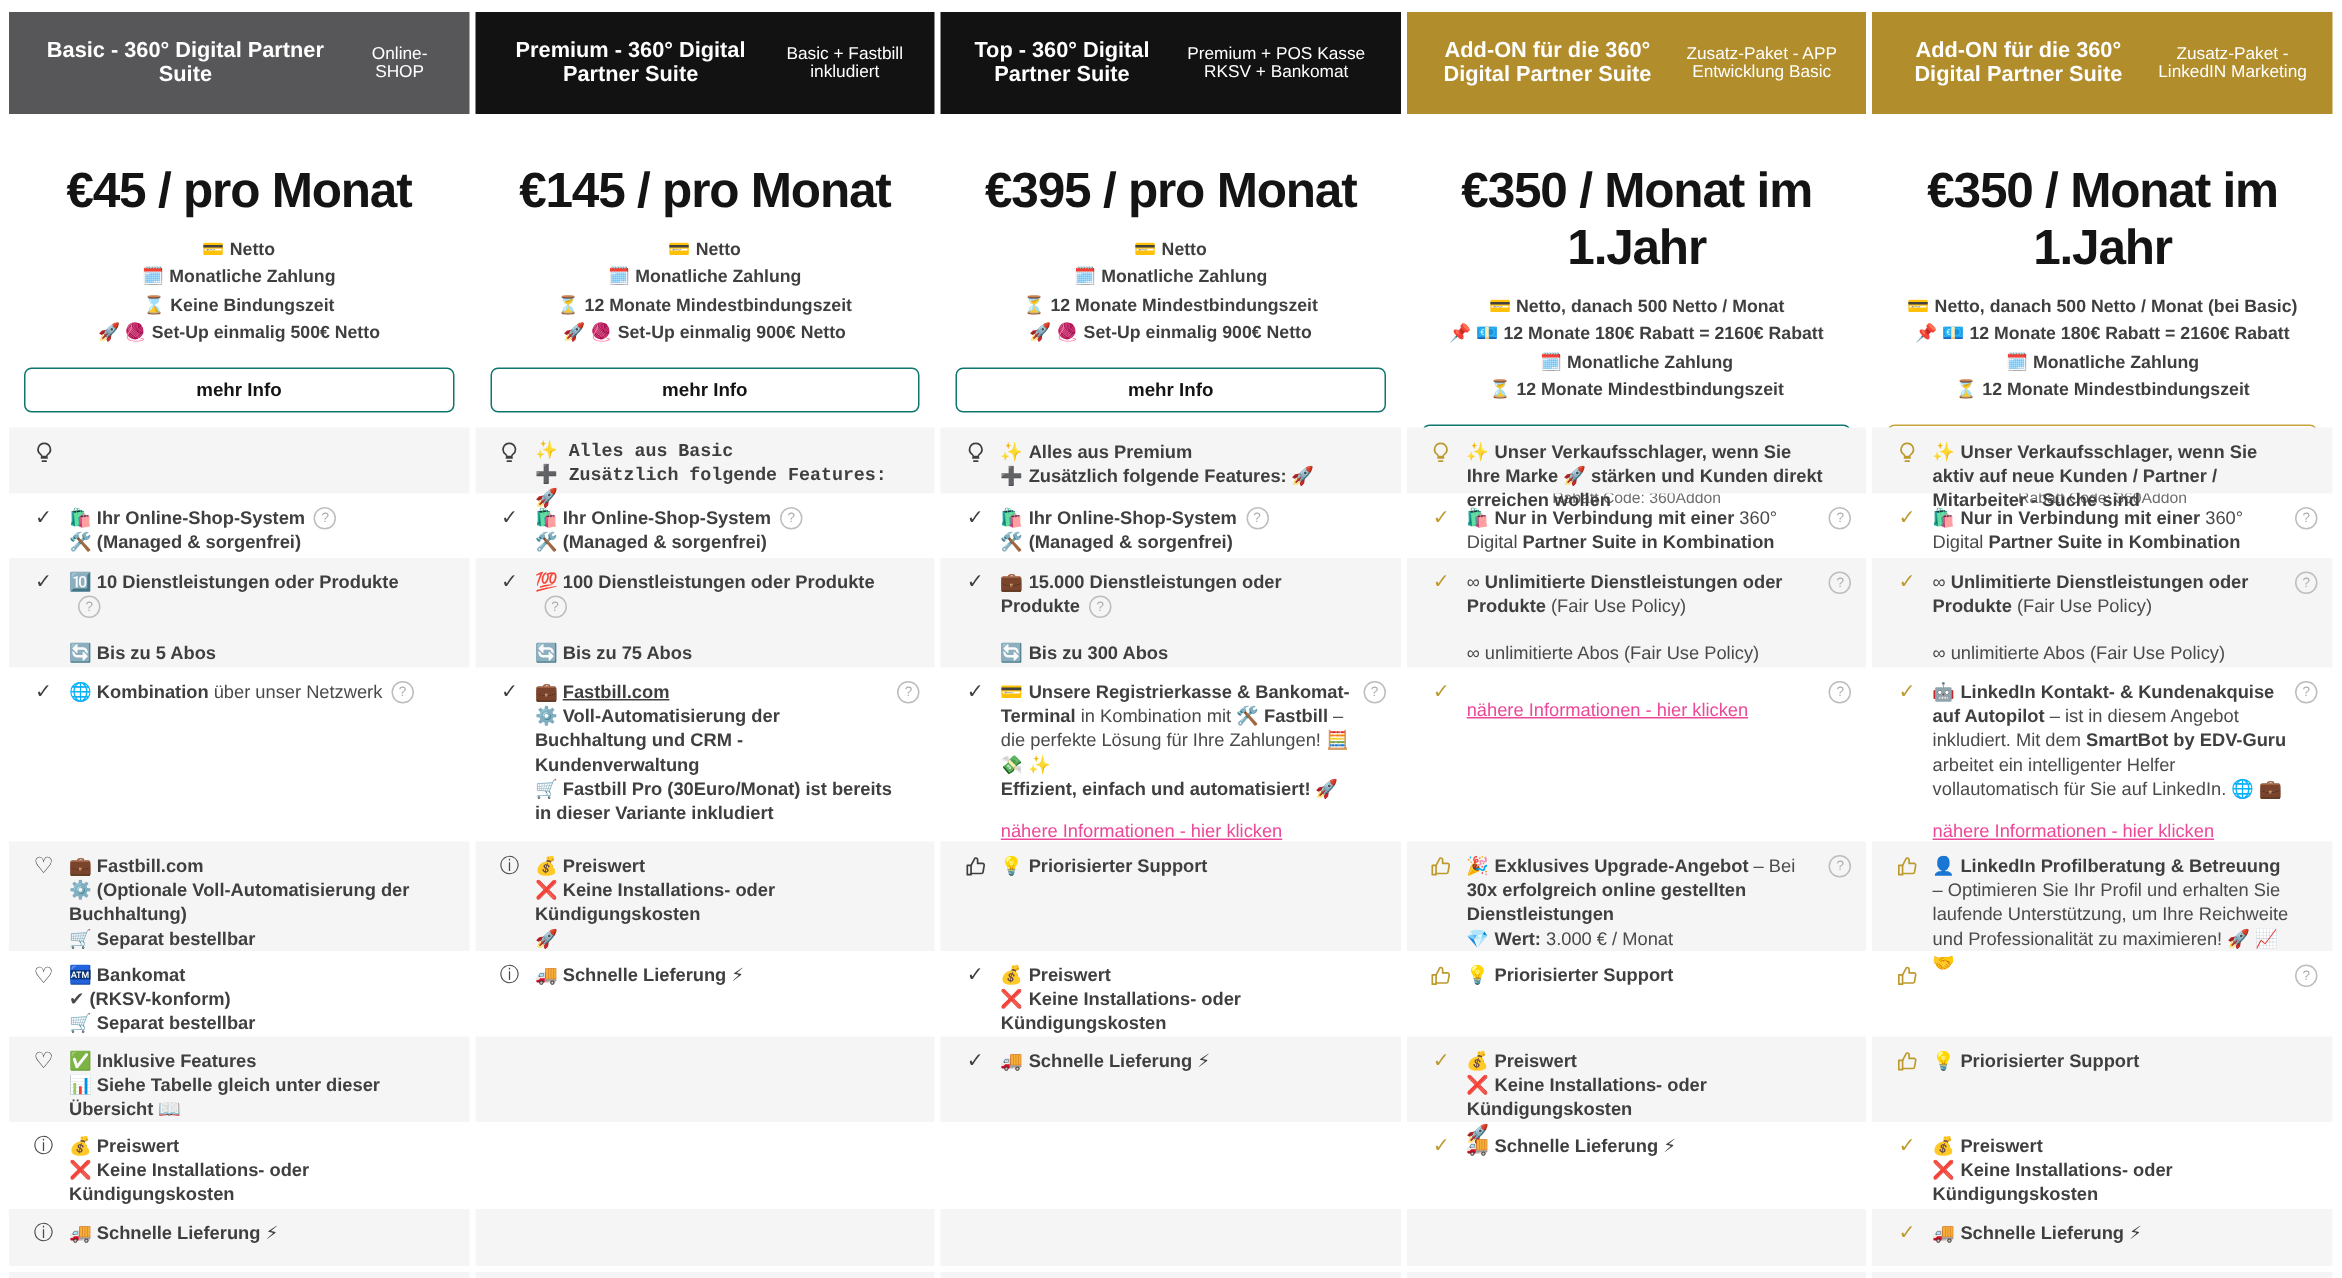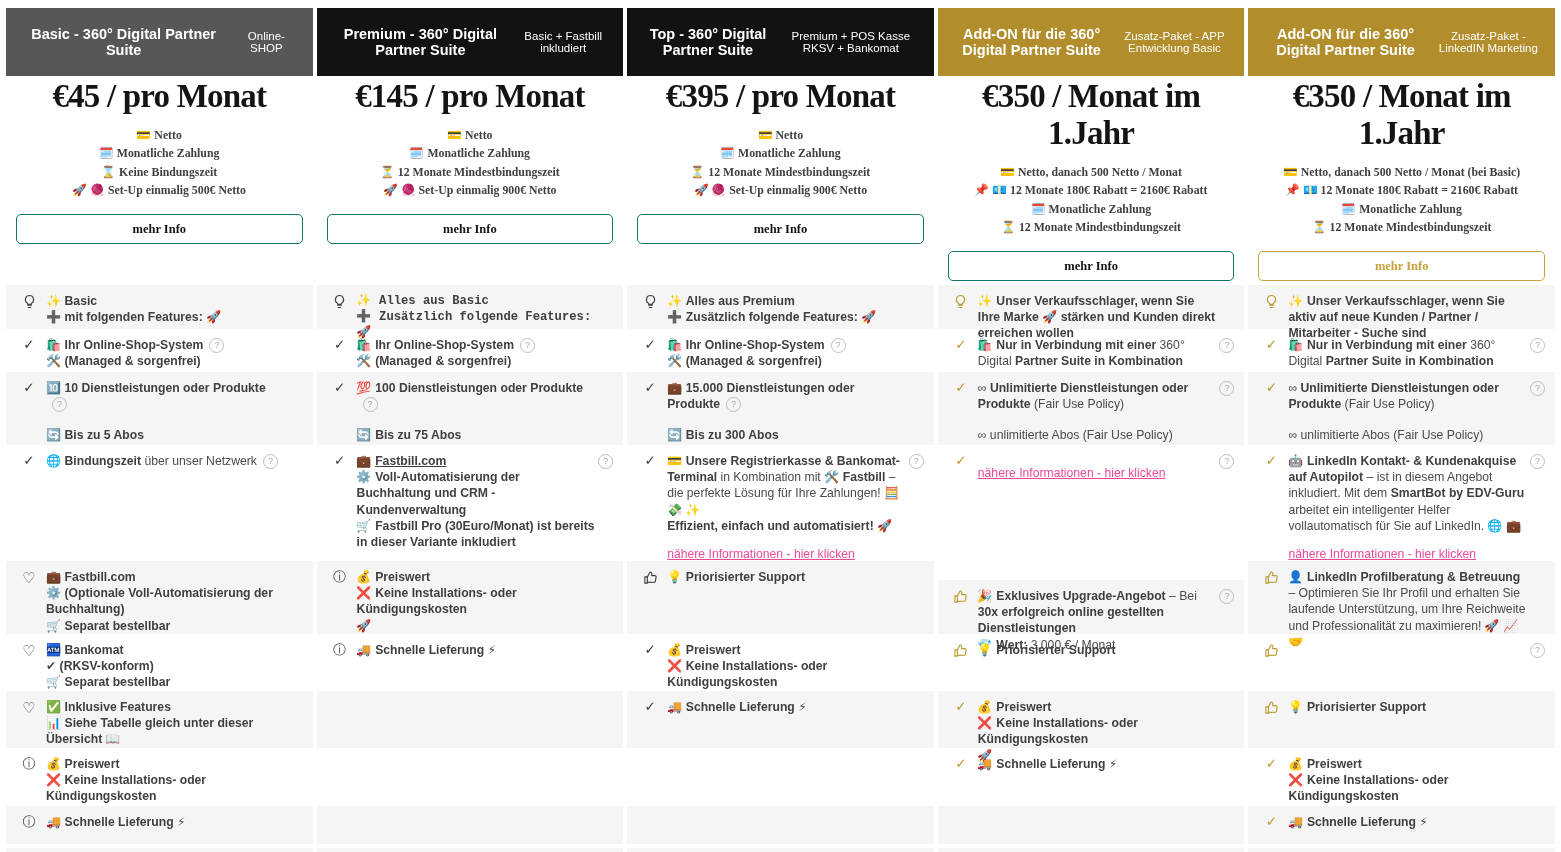--- a/index.html
+++ b/index.html
@@ -6,21 +6,21 @@
   body{font-family:"Liberation Sans","DejaVu Sans",sans-serif;color:#3f3f3f;width:1561px;height:852px;overflow:hidden;}
   #grid{width:1561px;height:852px;box-sizing:border-box;padding:8px 6px 0;display:grid;
         grid-template-columns:repeat(5,1fr);column-gap:4px;overflow:hidden;background:#fff;}
   .cell{box-sizing:border-box;min-width:0;}
   
   .hdr{display:flex;flex-direction:row;justify-content:center;align-items:center;text-align:center;
        color:#fff;gap:7px;padding:6px 14px;}
   .h-title{font-size:14.5px;font-weight:700;}
   .h-sub{font-size:11.5px;}
   
-  .price{text-align:center;padding-top:2px;position:relative;font-family:Liberation Serif, serif;}
+  .price{text-align:center;padding-top:32px;position:relative;}
   .amount{font-size:33px;font-weight:800;color:#141414;letter-spacing:-0.8px;margin-bottom:11px;}
   .p-line{font-size:11.8px;font-weight:700;color:#3f3f3f;line-height:1.55;}
   .more-info{display:block;width:calc(100% - 20px);margin:15px auto 0;height:30px;background:#fff;
              border:1px solid #0f766e;border-radius:5px;font-weight:700;font-size:12.5px;color:#141414;
              font-family:inherit;cursor:pointer;}
   .more-info.gold{border-color:#c7a33b;color:#c7a33b;}
   .rabatt{margin-top:13px;font-size:10.5px;color:#6d6d6d;}
   
   .feat{position:relative;display:flex;align-items:flex-start;padding:8px 10px 6px 14px;
         font-size:12.2px;line-height:1.33;}
@@ -60,43 +60,39 @@
         <div class="p-line">🚀 🧶 Set-Up einmalig 500€ Netto</div>
       </div>
       <button class="more-info">mehr Info</button>
     </div>
     <div class="cell feat shade" style="grid-area: 3 / 1;">
       <span class="marker bulb"><svg width="15" height="15" viewBox="0 0 24 24" fill="none" stroke="currentColor" stroke-width="1.8" stroke-linecap="round" stroke-linejoin="round">
           <path d="M9 18h6"></path>
           <path d="M10 21.5h4"></path>
           <path d="M12 2.5a6.5 6.5 0 0 1 3.8 11.8c-.7.5-1.1 1.3-1.1 2.2h-5.4c0-.9-.4-1.7-1.1-2.2A6.5 6.5 0 0 1 12 2.5z"></path>
         </svg></span>
-      <div class="f-content">
-        <div class="f-line"><span>✨ </span><span class="b">Basic</span></div>
-        <div class="f-line"><span>➕ </span><span class="b">mit folgenden Features: 🚀</span></div>
-      </div>
     </div>
     <div class="cell feat" style="grid-area: 4 / 1;">
       <span class="marker check">✓</span>
       <div class="f-content">
         <div class="f-line"><span>🛍️ </span><span class="b">Ihr Online-Shop-System</span><span class="help">?</span></div>
         <div class="f-line"><span>🛠️ </span><span class="b">(Managed &amp; sorgenfrei)</span></div>
       </div>
     </div>
     <div class="cell feat shade" style="grid-area: 5 / 1;">
       <span class="marker check">✓</span>
       <div class="f-content">
         <div class="f-line"><span>🔟 </span><span class="b">10 Dienstleistungen oder Produkte</span><span class="help">?</span></div>
         <div class="f-line gap"><span>🔄 </span><span class="b">Bis zu 5 Abos</span></div>
       </div>
     </div>
     <div class="cell feat" style="grid-area: 6 / 1;">
       <span class="marker check">✓</span>
       <div class="f-content">
-        <div class="f-line"><span>🌐 </span><span class="b">Bindungszeit</span><span> über unser Netzwerk</span><span class="help">?</span></div>
+        <div class="f-line"><span>🌐 </span><span class="b">Kombination</span><span> über unser Netzwerk</span><span class="help">?</span></div>
       </div>
     </div>
     <div class="cell feat shade" style="grid-area: 7 / 1;">
       <span class="marker heart">♡</span>
       <div class="f-content">
         <div class="f-line"><span>💼 </span><span class="b">Fastbill.com</span></div>
         <div class="f-line"><span>⚙️ </span><span class="b">(Optionale Voll-Automatisierung der Buchhaltung)</span></div>
         <div class="f-line"><span>🛒 </span><span class="b">Separat bestellbar</span></div>
       </div>
     </div>
@@ -311,21 +307,21 @@
       </div>
       <span class="help help-right">?</span>
     </div>
     <div class="cell feat gold" style="grid-area: 6 / 4;">
       <span class="marker check">✓</span>
       <div class="f-content">
         <div class="f-line gap link"><span>nähere Informationen - hier klicken</span></div>
       </div>
       <span class="help help-right">?</span>
     </div>
-    <div class="cell feat shade gold" style="grid-area: 7 / 4; margin-top: 19px;">
+    <div class="cell feat shade gold" style="grid-area: 7 / 4;">
       <span class="marker thumb"><svg width="15" height="15" viewBox="0 0 24 24" fill="none" stroke="currentColor" stroke-width="1.8" stroke-linecap="round" stroke-linejoin="round">
           <path d="M3 11h4v10H3z"></path>
           <path d="M7 11l4-7.5a2 2 0 0 1 3 1.7V9h5.2a1.8 1.8 0 0 1 1.8 2.1l-1.2 7a1.8 1.8 0 0 1-1.8 1.6H7"></path>
         </svg></span>
       <div class="f-content">
         <div class="f-line"><span>🎉 </span><span class="b">Exklusives Upgrade-Angebot</span><span> – Bei </span><span class="b">30x erfolgreich online gestellten Dienstleistungen</span></div>
         <div class="f-line"><span>💎 </span><span class="b">Wert:</span><span> 3.000 € / Monat</span></div>
       </div>
       <span class="help help-right">?</span>
     </div>

